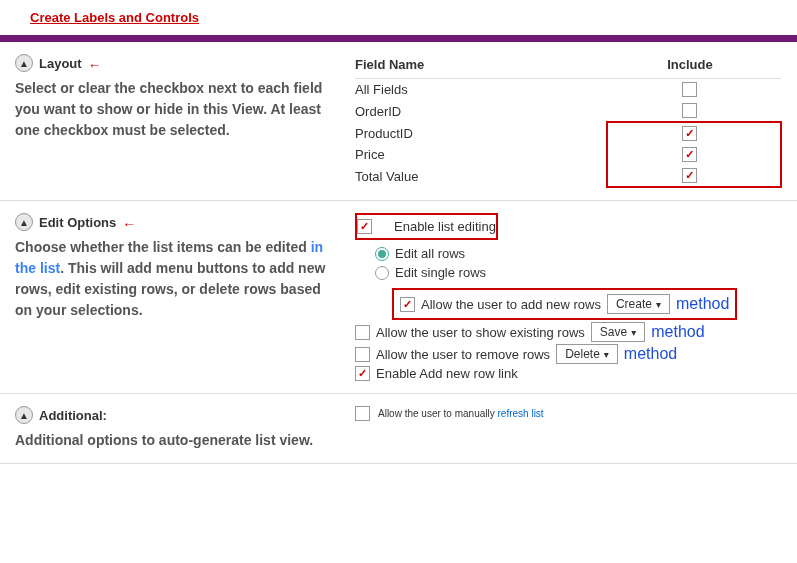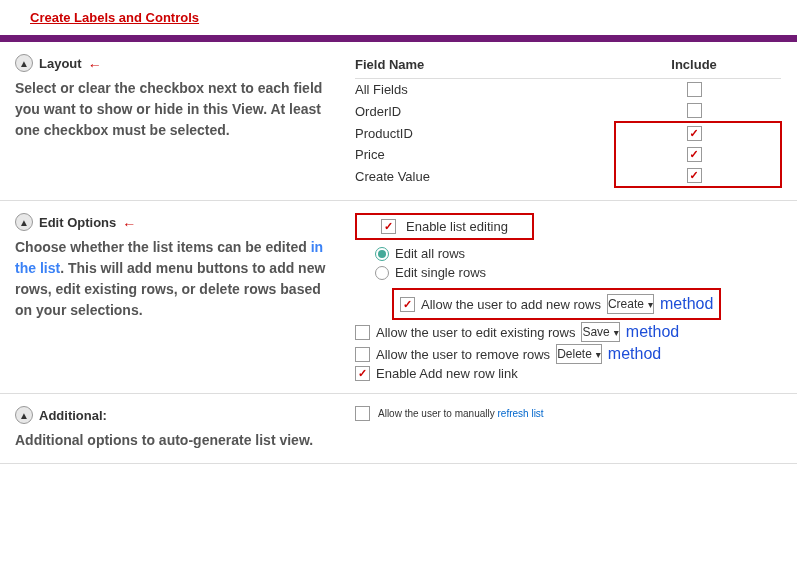--- a/index.html
+++ b/index.html
@@ -141,23 +141,23 @@
     
     .edit-options-area {
       display: flex;
       flex-direction: column;
       gap: 6px;
     }
 
     .enable-editing-box {
       display: inline-flex;
       align-items: center;
-      gap: 10px;
+      gap: 22px;
       border: 2px solid #c00;
-      padding: 4px 24px;
+      padding: 4px 0;
       width: fit-content;
     }
 
     .enable-editing-box label {
       font-size: 13px;
       cursor: pointer;
     }
 
     .radio-group {
       display: flex;
@@ -212,21 +212,21 @@
     }
 
     .option-row label {
       cursor: pointer;
     }
 
     .select-dropdown {
       display: flex;
       align-items: center;
       border: 1px solid #999;
-      padding: 2px 0;
+      padding: 2px 8px;
       background: #fff;
       cursor: pointer;
       font-size: 12px;
     }
     .select-dropdown span.chevron {
       margin-left: 4px;
       font-size: 10px;
     }
 
     .method-text {
@@ -299,21 +299,21 @@
           </tr>
           <tr>
             <td>Price</td>
             <td class="include-col" style="border-left: 2px solid rgb(204, 0, 0); border-right: 2px solid rgb(204, 0, 0);">
               <div class="cb-wrapper">
                 <div class="cb-checked checked"></div>
               </div>
             </td>
           </tr>
           <tr>
-            <td>Create Value</td>
+            <td>Total Value</td>
             <td class="include-col" style="border-bottom: 2px solid rgb(204, 0, 0); border-left: 2px solid rgb(204, 0, 0); border-right: 2px solid rgb(204, 0, 0);">
               <div class="cb-wrapper">
                 <div class="cb-checked checked"></div>
               </div>
             </td>
           </tr>
         </tbody>
     </table>
   </div>
 </div>
@@ -353,21 +353,21 @@
             <div class="cb-checked checked"></div>
             <label>Allow the user to add new rows</label>
             <div class="select-dropdown">
               <span>Create</span>
               <span class="chevron">▾</span>
             </div>
             <span class="method-text">method</span>
           </div>
           <div class="option-row">
             <div class="cb-unchecked"></div>
-            <label>Allow the user to edit existing rows</label>
+            <label>Allow the user to show existing rows</label>
             <div class="select-dropdown">
               <span>Save</span>
               <span class="chevron">▾</span>
             </div>
             <span class="method-text">method</span>
           </div>
           <div class="option-row">
             <div class="cb-unchecked"></div>
             <label>Allow the user to remove rows</label>
             <div class="select-dropdown">

